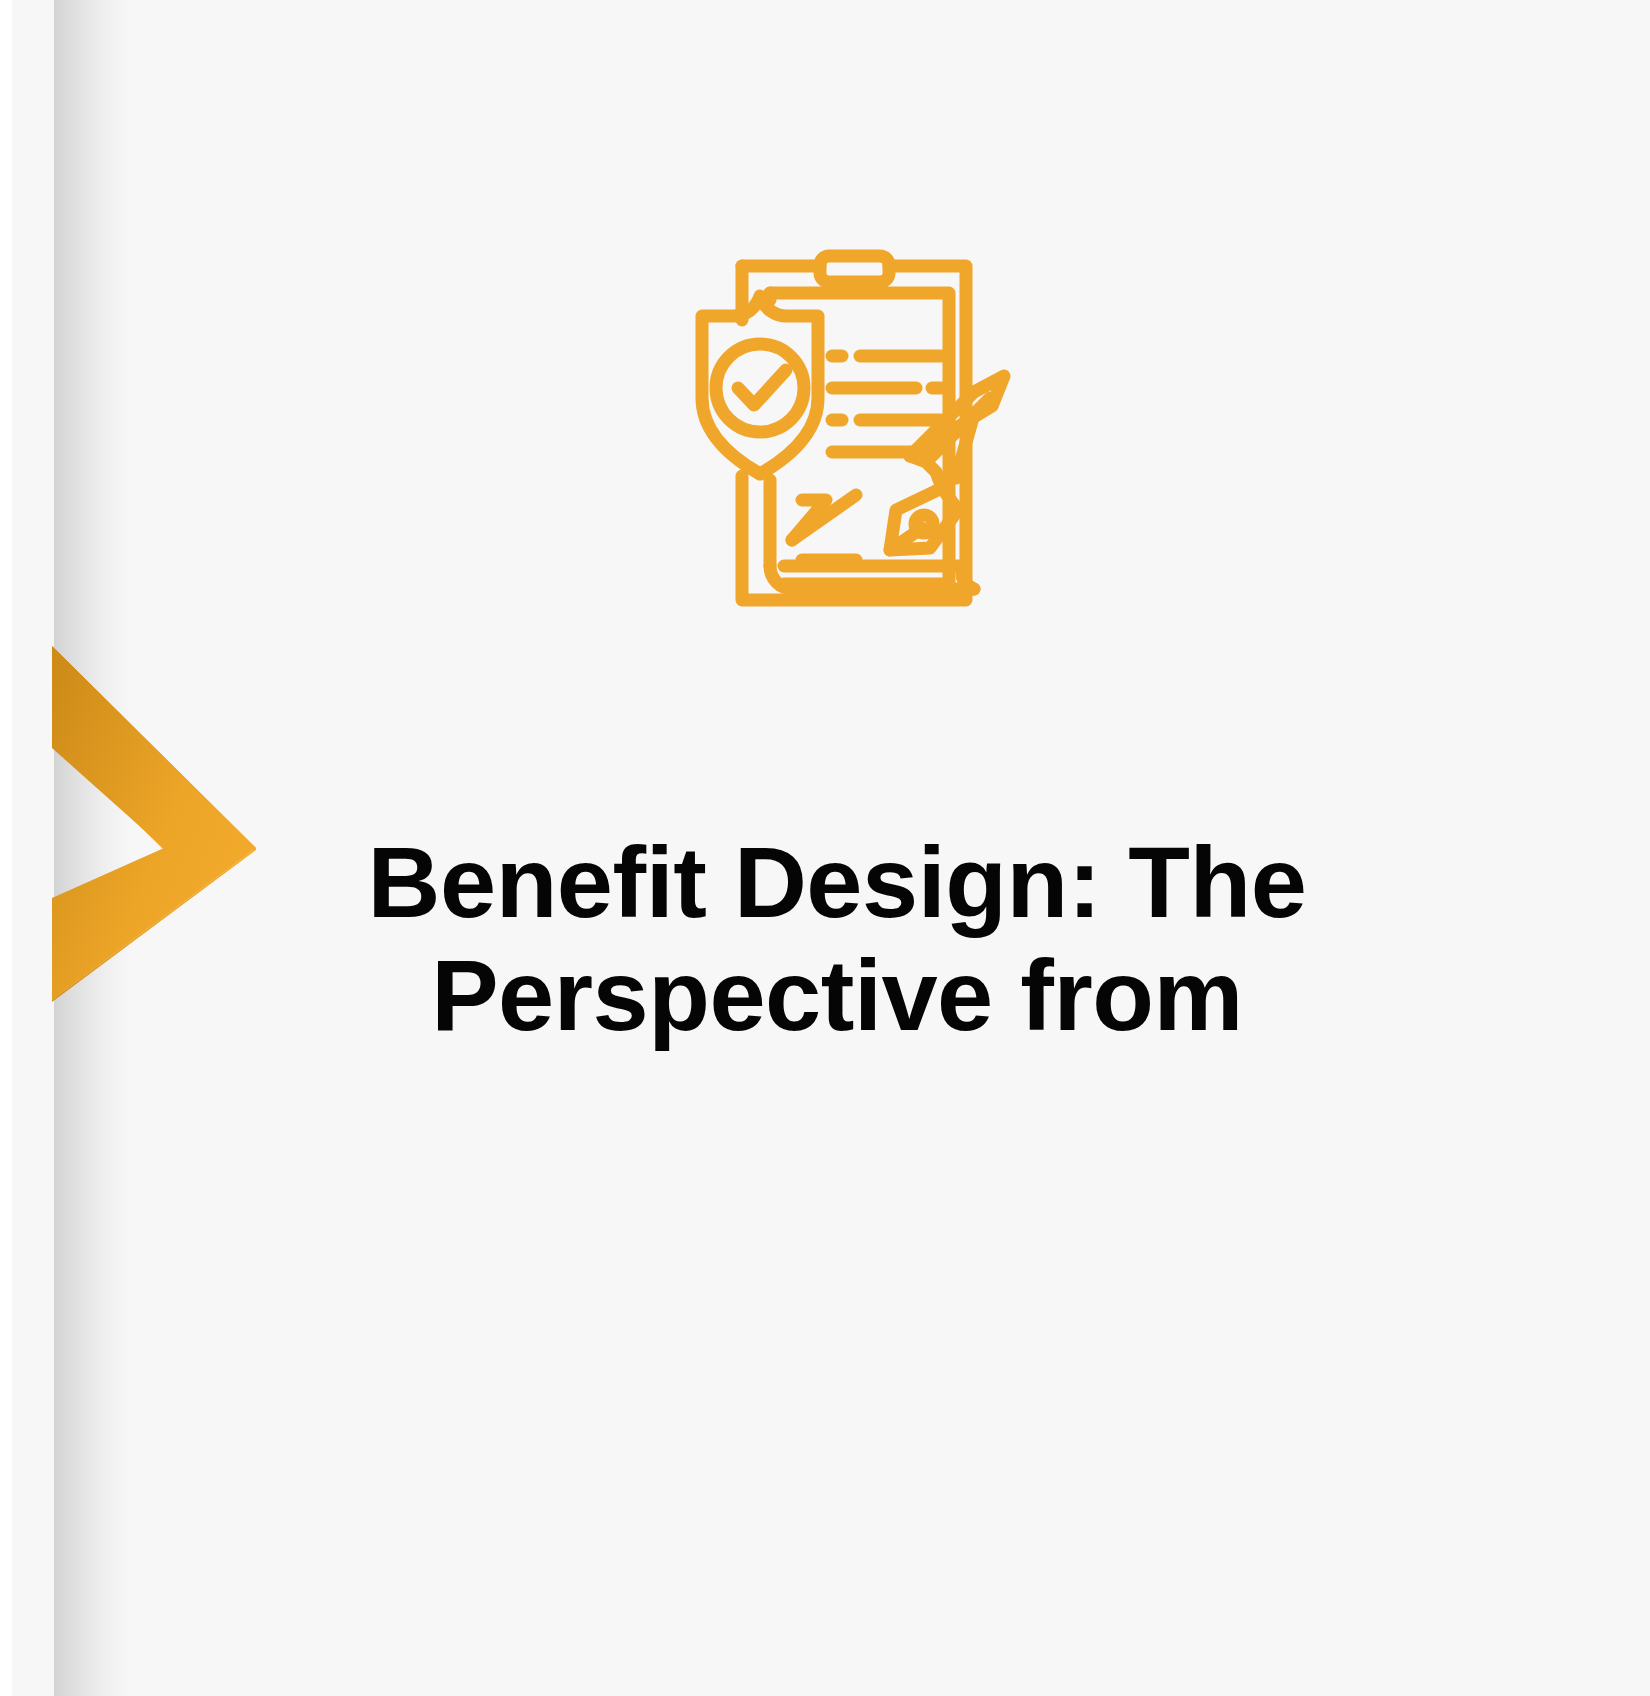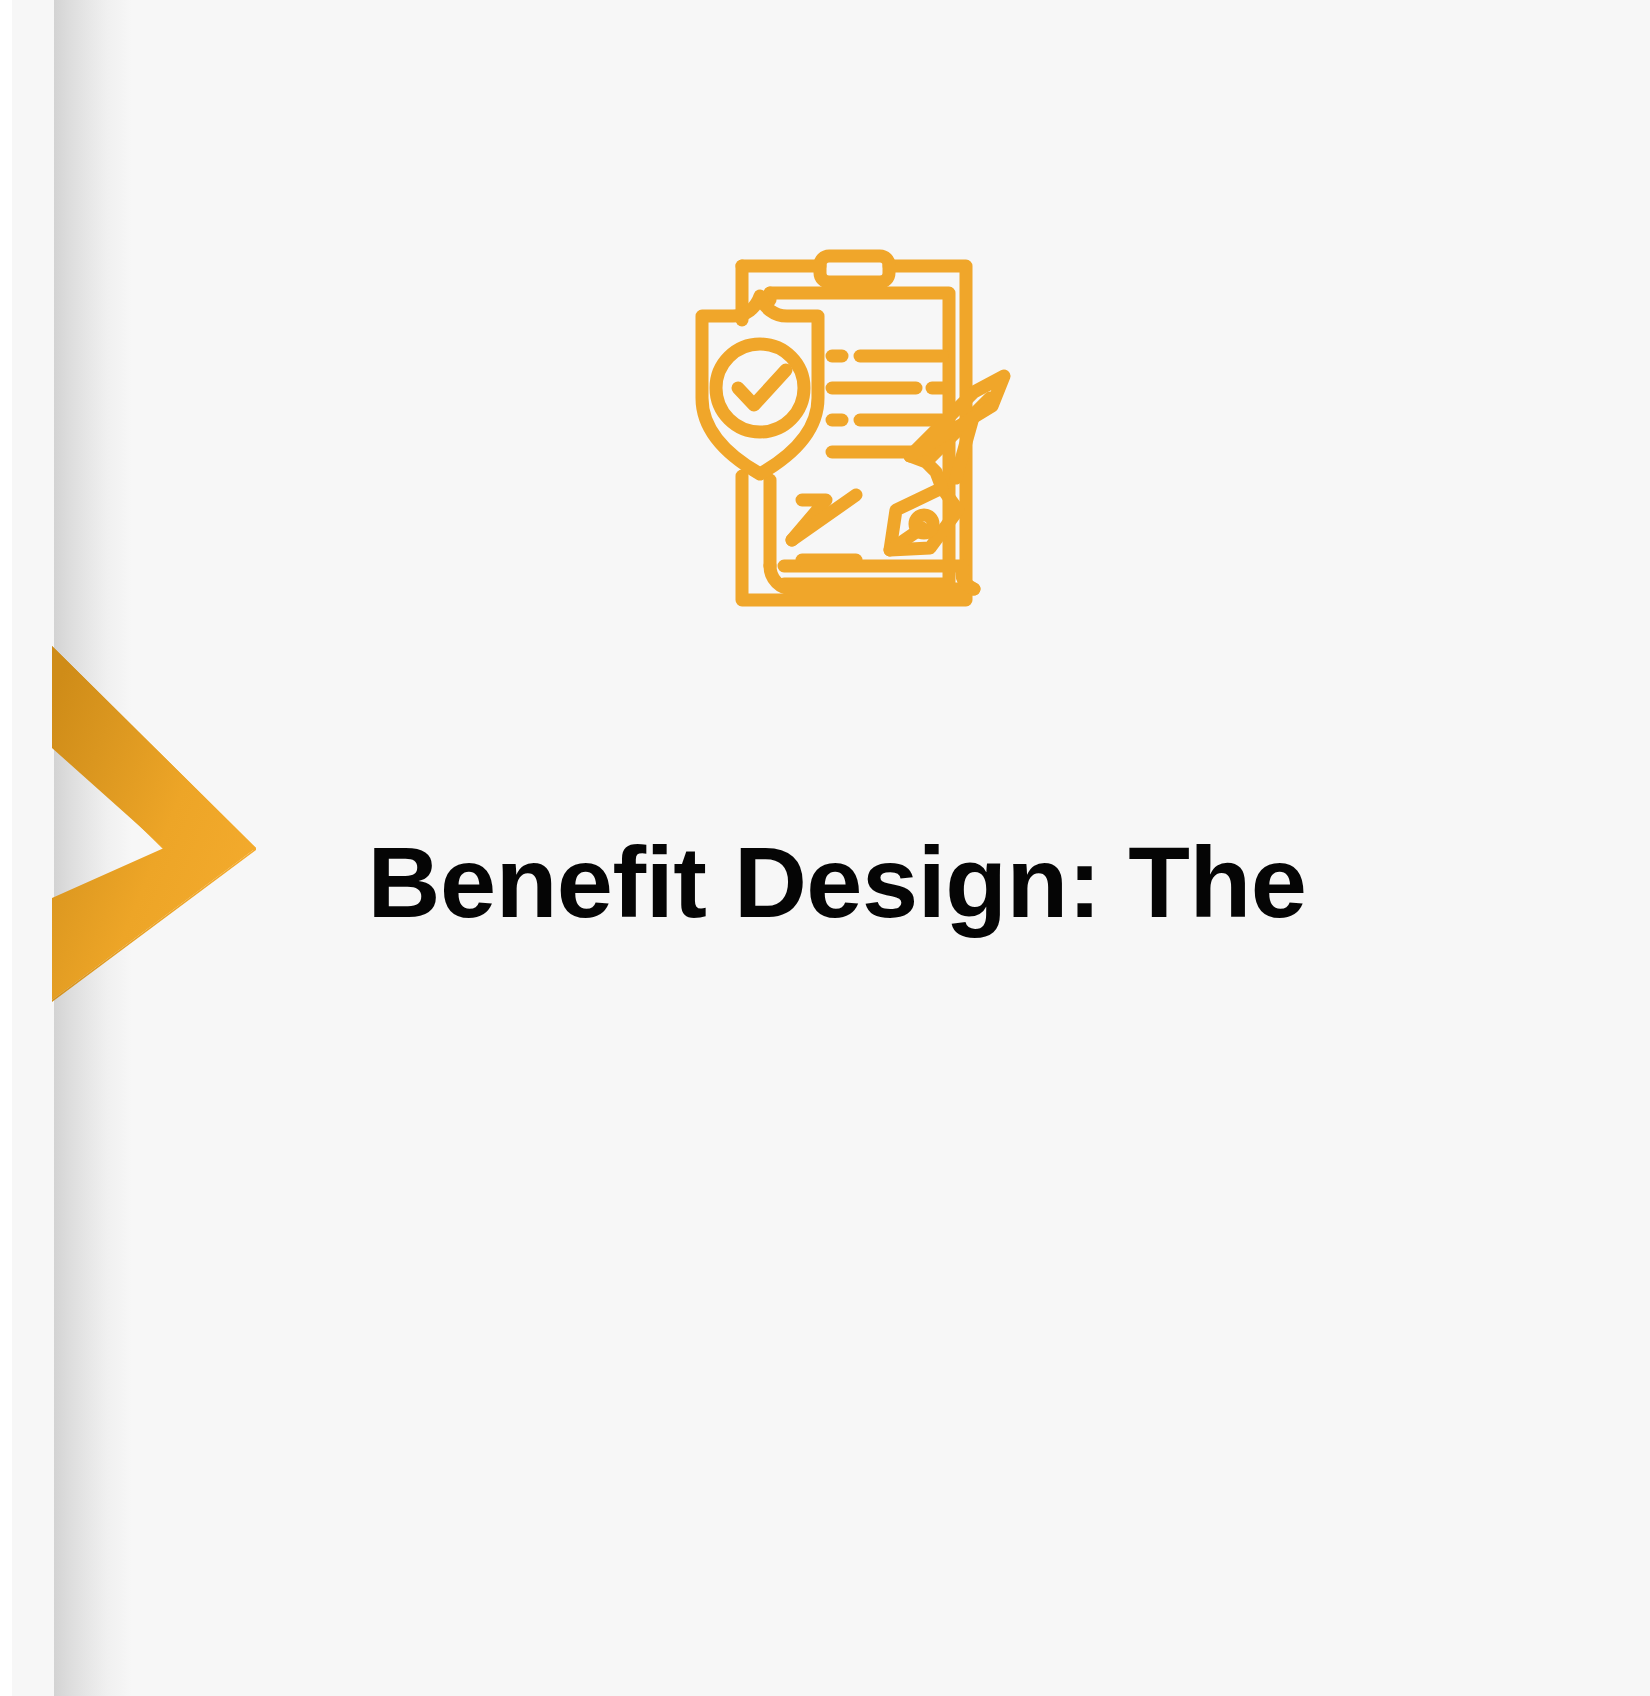--- a/index.html
+++ b/index.html
@@ -151,15 +151,16 @@
 
       <path d="M252,214 L316,150"></path>
       <path d="M268,240 L262,224 L252,214 L236,208"></path>
       <path d="M282,230 L300,166"></path>
       <path d="M236,208 L300,144 L330,128 L318,158 Z"></path>
     </svg>
   </div>
 
   <div class="title-block">
     <div class="title-line">Benefit Design: The</div>
+    <div class="title-line">Perspective from</div>
   </div>
 
 </div>
 
 </body></html>

